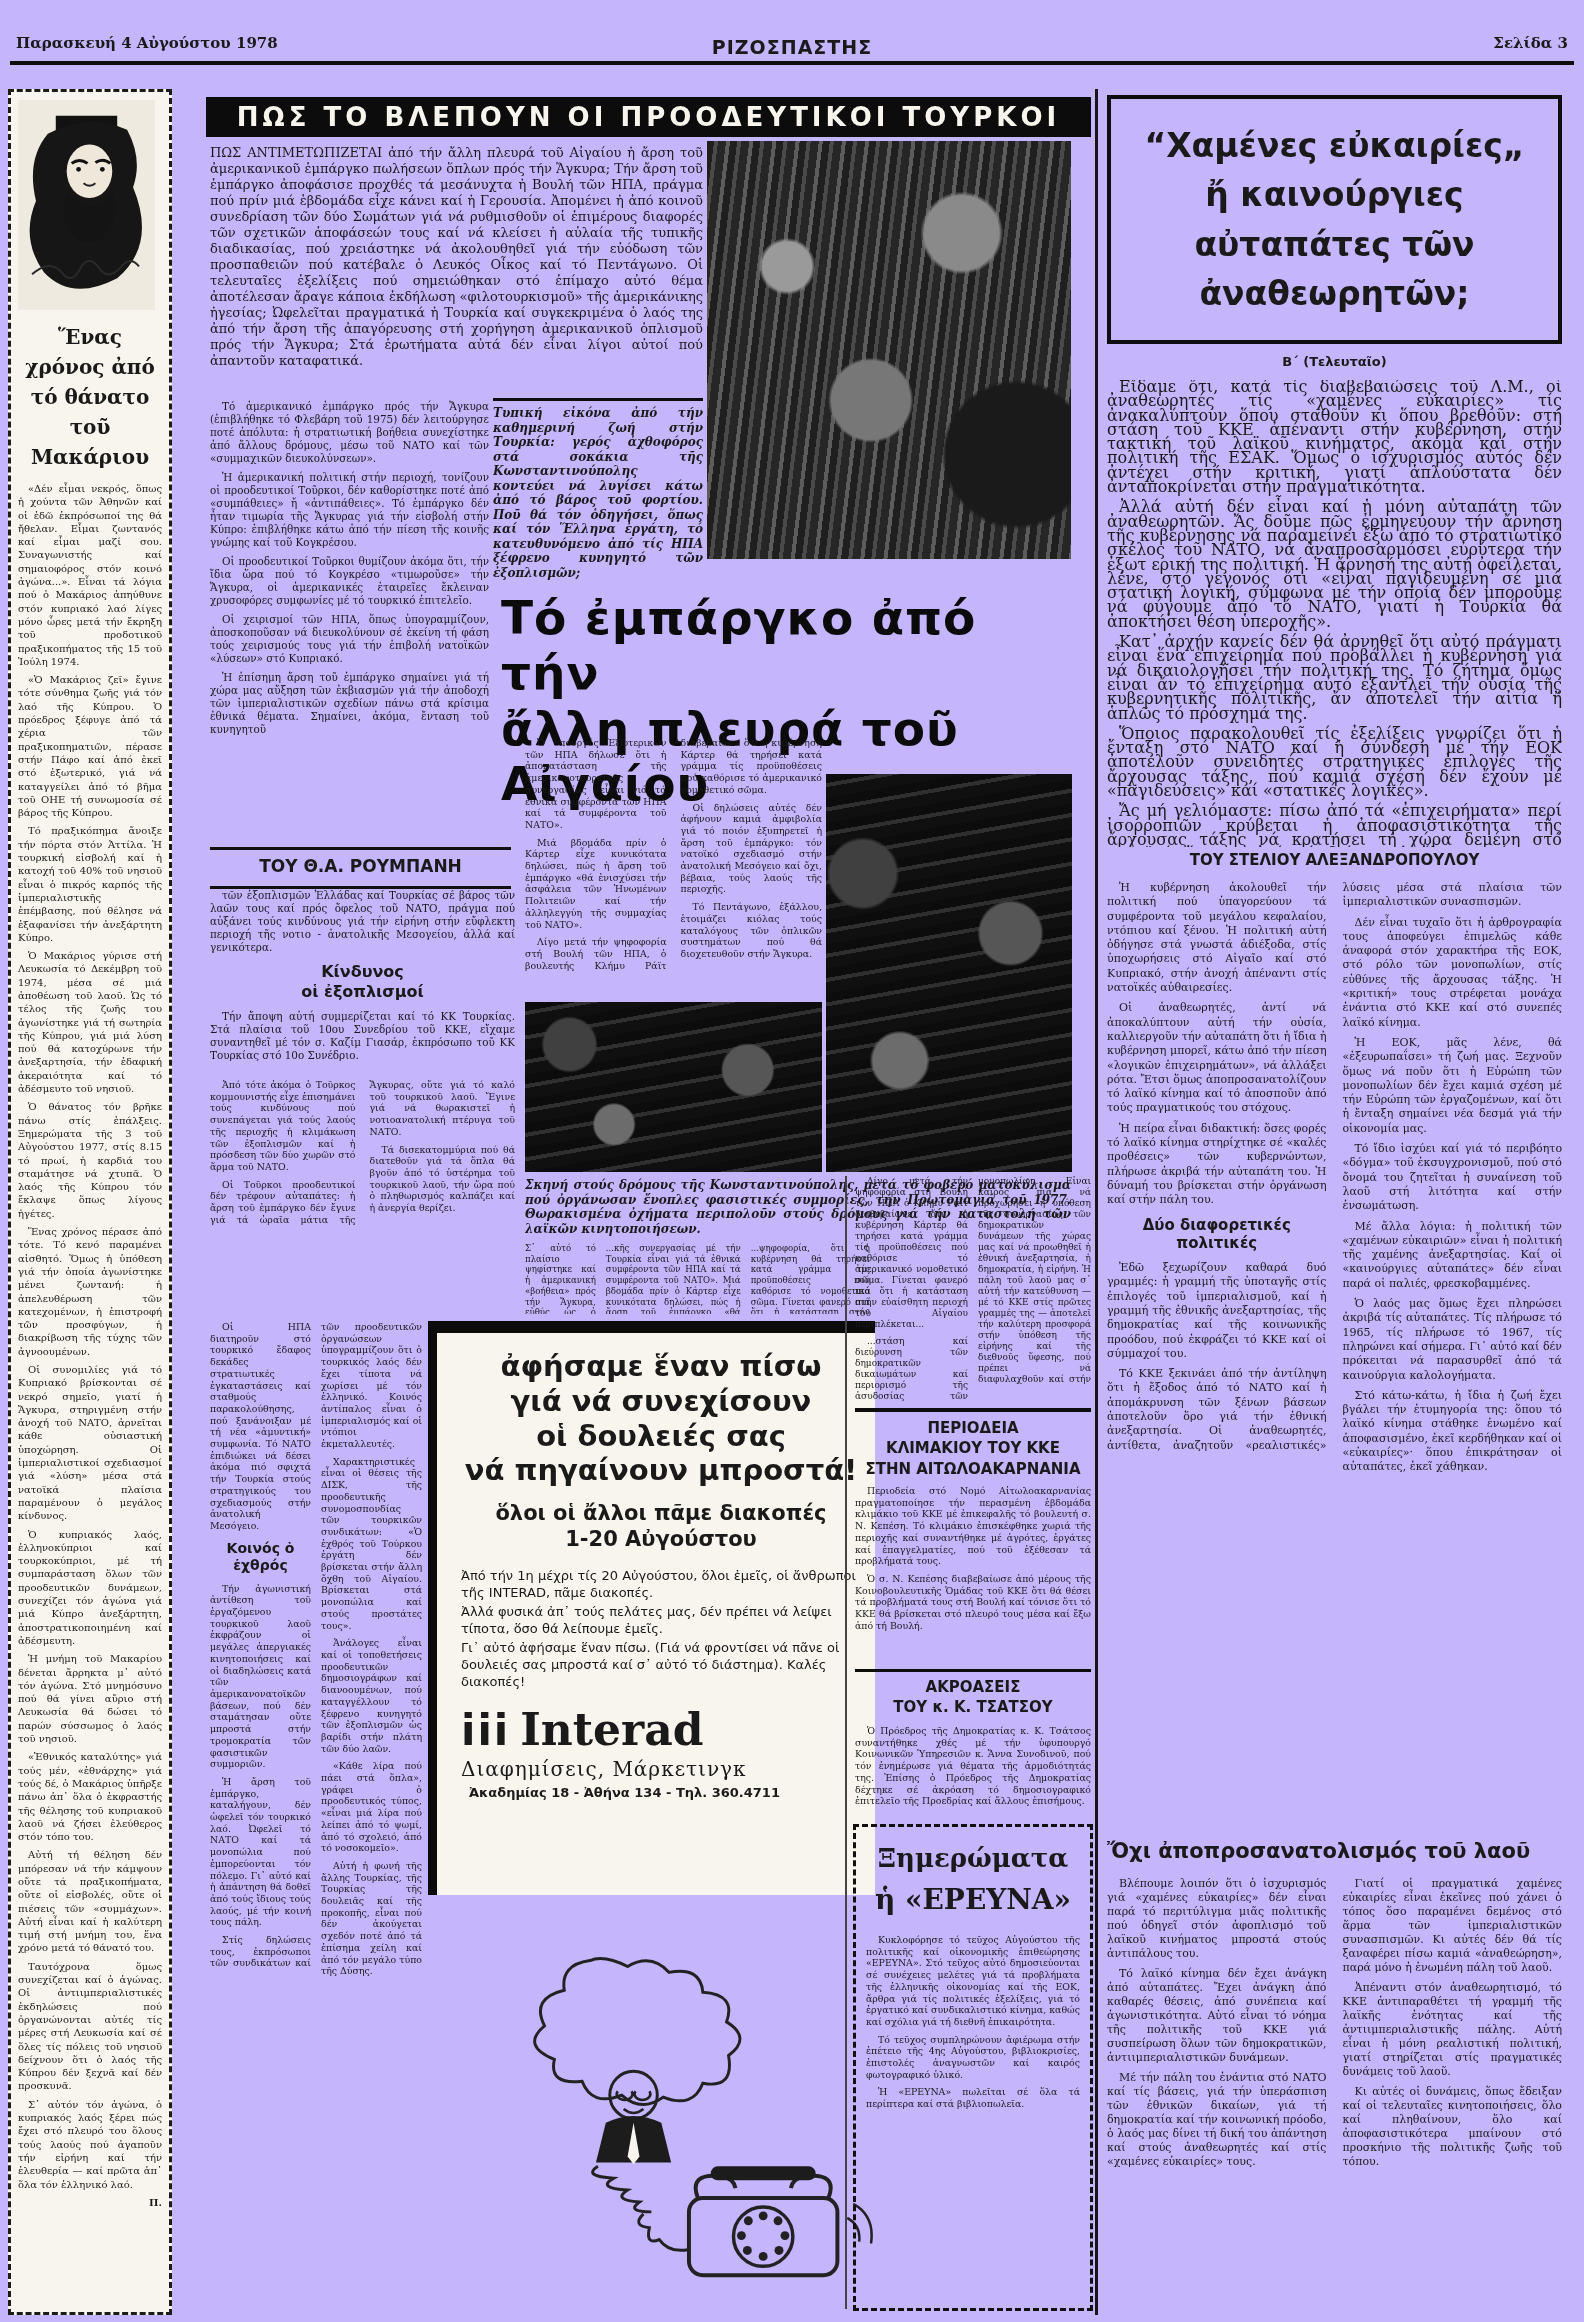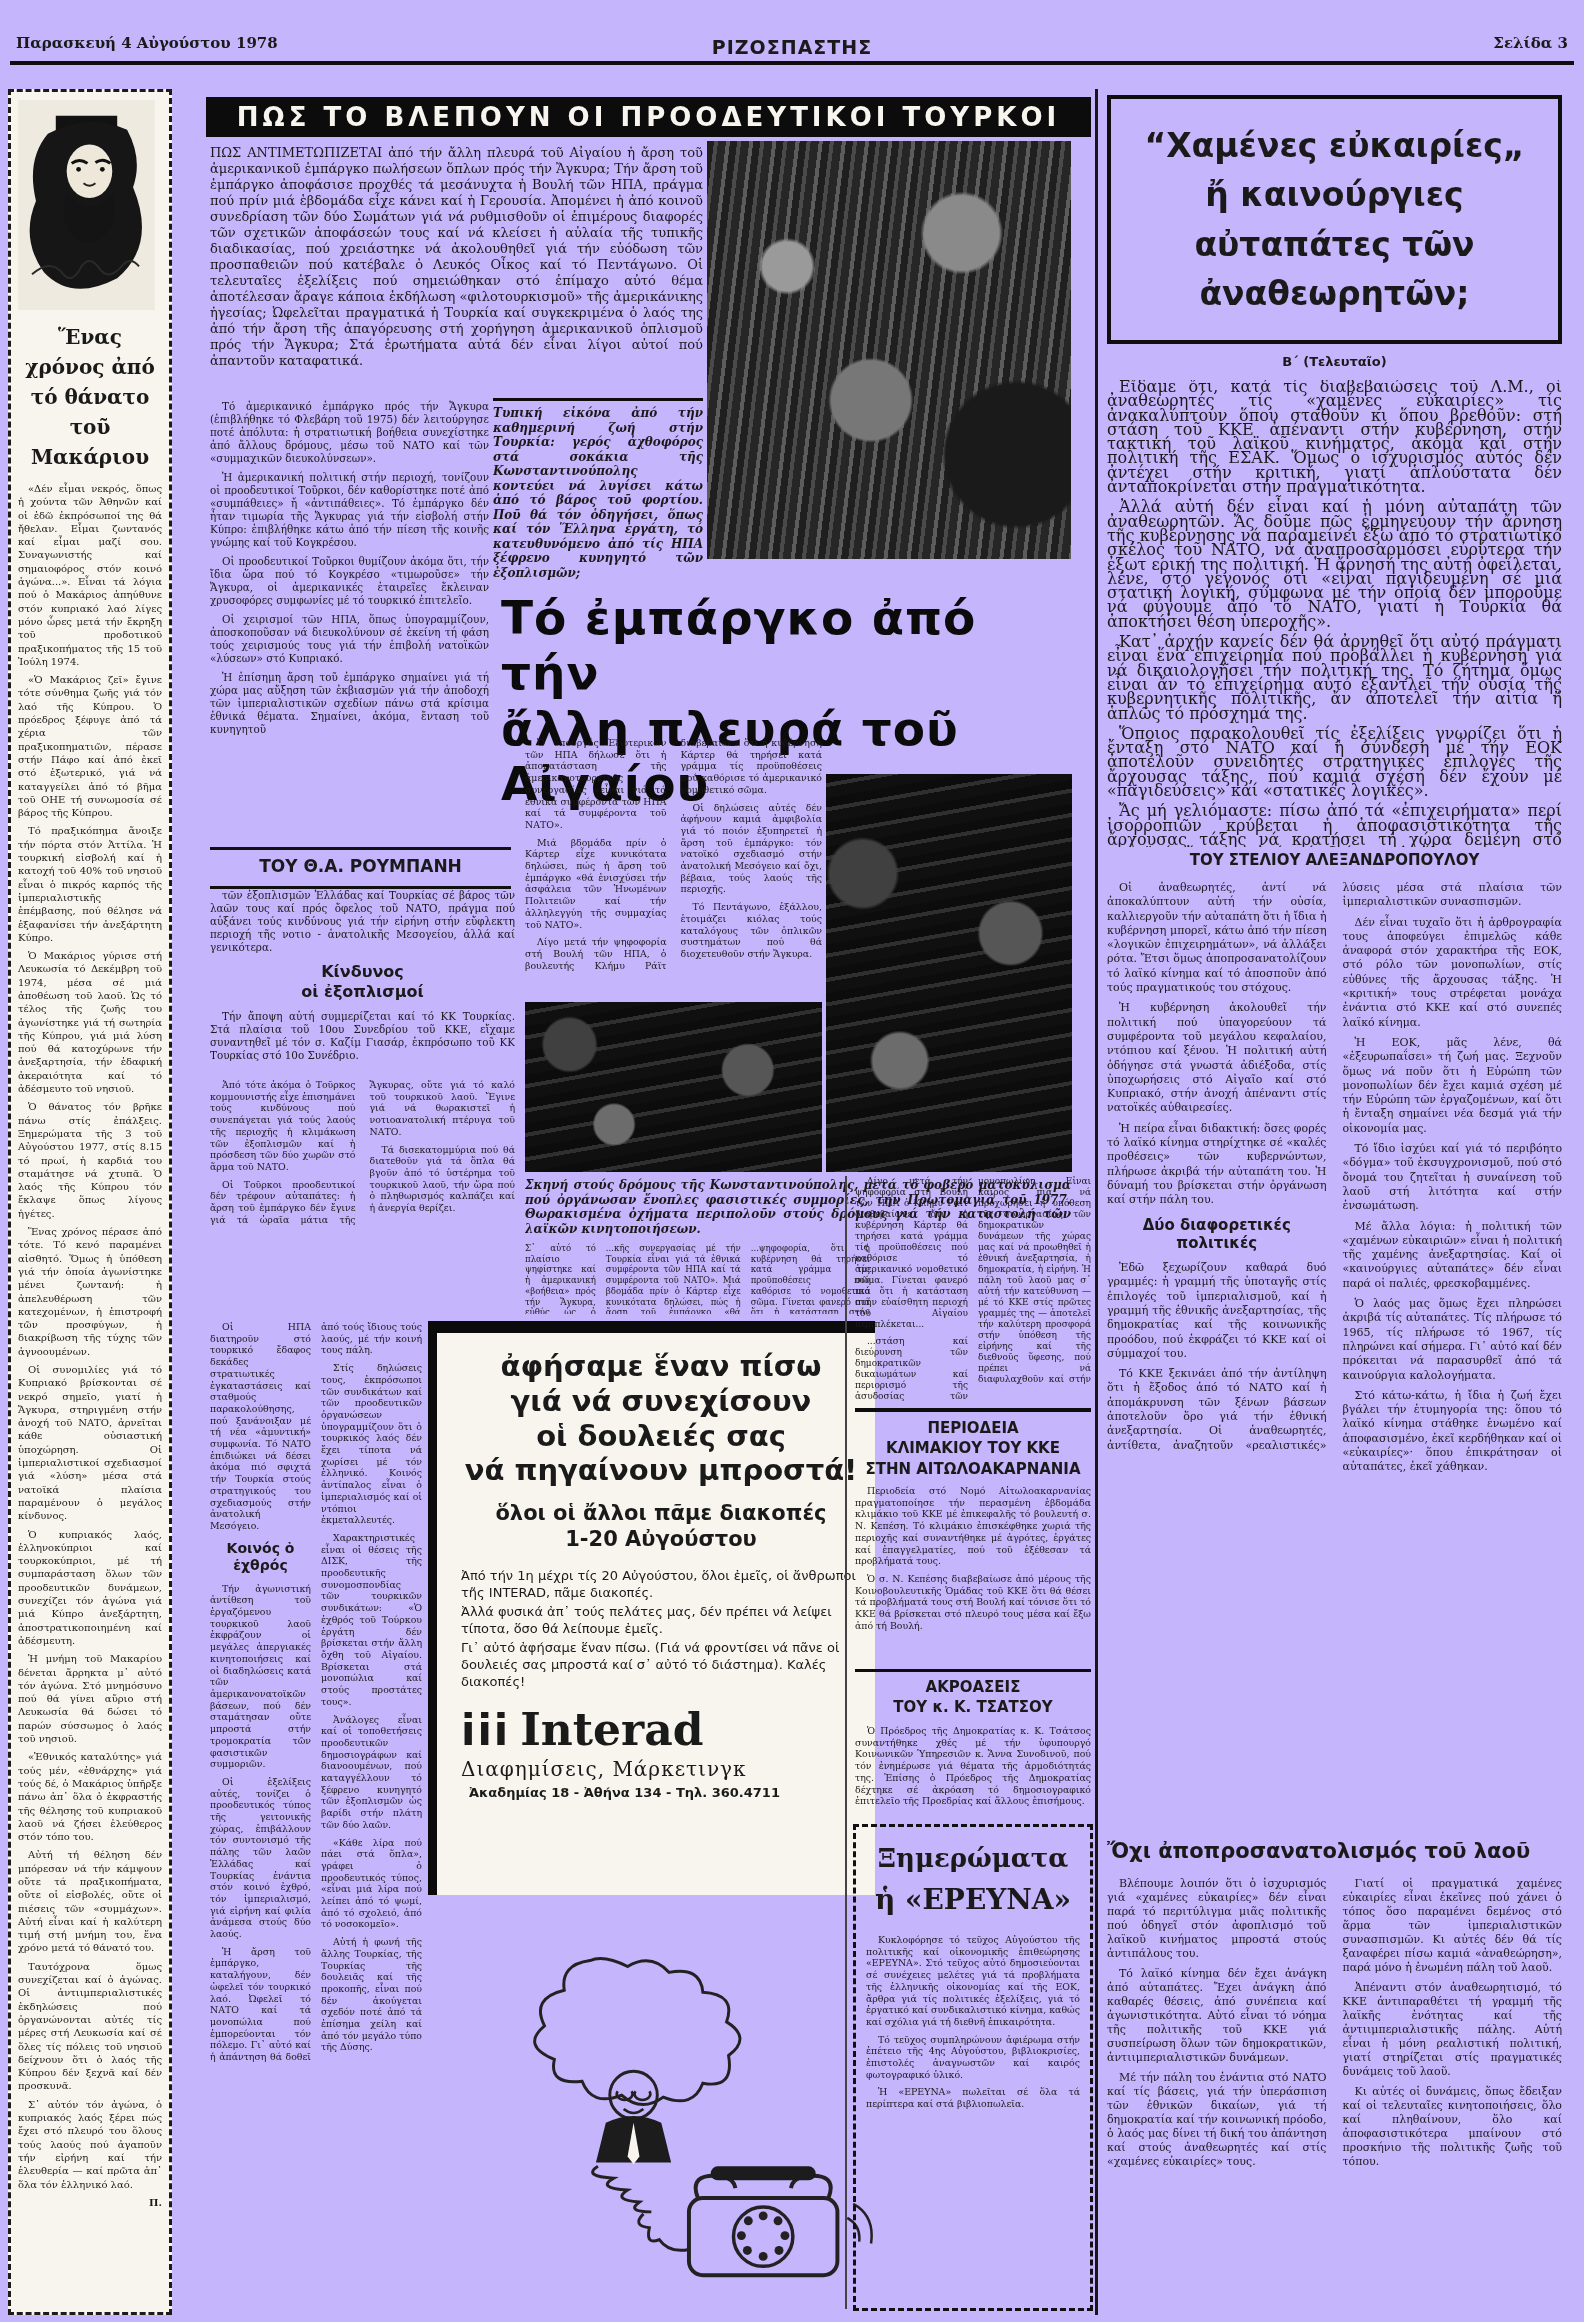--- a/index.html
+++ b/index.html
@@ -167,21 +167,20 @@
 
   <div class="abs smalltext just clip cols2" style="left:210px;top:1079px;width:305px;height:236px;">
     <p>Ἀπό τότε ἀκόμα ὁ Τοῦρκος κομμουνιστής εἶχε ἐπισημάνει τούς κινδύνους πού συνεπάγεται γιά τούς λαούς τῆς περιοχῆς ἡ κλιμάκωση τῶν ἐξοπλισμῶν καί ἡ πρόσδεση τῶν δύο χωρῶν στό ἅρμα τοῦ ΝΑΤΟ.</p>
     <p>Οἱ Τοῦρκοι προοδευτικοί δέν τρέφουν αὐταπάτες: ἡ ἄρση τοῦ ἐμπάργκο δέν ἔγινε γιά τά ὡραῖα μάτια τῆς Ἄγκυρας, οὔτε γιά τό καλό τοῦ τουρκικοῦ λαοῦ. Ἔγινε γιά νά θωρακιστεῖ ἡ νοτιοανατολική πτέρυγα τοῦ ΝΑΤΟ.</p>
     <p>Τά δισεκατομμύρια πού θά διατεθοῦν γιά τά ὅπλα θά βγοῦν ἀπό τό ὑστέρημα τοῦ τουρκικοῦ λαοῦ, τήν ὥρα πού ὁ πληθωρισμός καλπάζει καί ἡ ἀνεργία θερίζει.</p>
   </div>
   <div class="abs smalltext just clip cols2" style="left:210px;top:1321px;width:212px;height:988px;column-gap:10px;">
     <p>Οἱ ΗΠΑ διατηροῦν στό τουρκικό ἔδαφος δεκάδες στρατιωτικές ἐγκαταστάσεις καί σταθμούς παρακολούθησης, πού ξανάνοιξαν μέ τή νέα «ἀμυντική» συμφωνία. Τό ΝΑΤΟ ἐπιδιώκει νά δέσει ἀκόμα πιό σφιχτά τήν Τουρκία στούς στρατηγικούς του σχεδιασμούς στήν ἀνατολική Μεσόγειο.</p>
     <div class="subhead sans" style="font-size:14px;">Κοινός ὁ ἐχθρός</div>
     <p>Τήν ἀγωνιστική ἀντίθεση τοῦ ἐργαζόμενου τουρκικοῦ λαοῦ ἐκφράζουν οἱ μεγάλες ἀπεργιακές κινητοποιήσεις καί οἱ διαδηλώσεις κατά τῶν ἀμερικανονατοϊκῶν βάσεων, πού δέν σταμάτησαν οὔτε μπροστά στήν τρομοκρατία τῶν φασιστικῶν συμμοριῶν.</p>
-    <p>Οἱ ἐξελίξεις αὐτές, τονίζει ὁ προοδευτικός τύπος τῆς γειτονικῆς χώρας, ἐπιβάλλουν τόν συντονισμό τῆς πάλης τῶν λαῶν Ἑλλάδας καί Τουρκίας ἐνάντια στόν κοινό ἐχθρό, τόν ἰμπεριαλισμό, γιά εἰρήνη καί φιλία ἀνάμεσα στούς δύο λαούς.</p>
     <p>Ἡ ἄρση τοῦ ἐμπάργκο, καταλήγουν, δέν ὠφελεῖ τόν τουρκικό λαό. Ὠφελεῖ τό ΝΑΤΟ καί τά μονοπώλια πού ἐμπορεύονται τόν πόλεμο. Γι᾽ αὐτό καί ἡ ἀπάντηση θά δοθεῖ ἀπό τούς ἴδιους τούς λαούς, μέ τήν κοινή τους πάλη.</p>
     <p>Στίς δηλώσεις τους, ἐκπρόσωποι τῶν συνδικάτων καί τῶν προοδευτικῶν ὀργανώσεων ὑπογραμμίζουν ὅτι ὁ τουρκικός λαός δέν ἔχει τίποτα νά χωρίσει μέ τόν ἑλληνικό. Κοινός ἀντίπαλος εἶναι ὁ ἰμπεριαλισμός καί οἱ ντόπιοι ἐκμεταλλευτές.</p>
     <p>Χαρακτηριστικές εἶναι οἱ θέσεις τῆς ΔΙΣΚ, τῆς προοδευτικῆς συνομοσπονδίας τῶν τουρκικῶν συνδικάτων: «Ὁ ἐχθρός τοῦ Τούρκου ἐργάτη δέν βρίσκεται στήν ἄλλη ὄχθη τοῦ Αἰγαίου. Βρίσκεται στά μονοπώλια καί στούς προστάτες τους».</p>
     <p>Ἀνάλογες εἶναι καί οἱ τοποθετήσεις προοδευτικῶν δημοσιογράφων καί διανοουμένων, πού καταγγέλλουν τό ξέφρενο κυνηγητό τῶν ἐξοπλισμῶν ὡς βαρίδι στήν πλάτη τῶν δύο λαῶν.</p>
     <p>«Κάθε λίρα πού πάει στά ὅπλα», γράφει ὁ προοδευτικός τύπος, «εἶναι μιά λίρα πού λείπει ἀπό τό ψωμί, ἀπό τό σχολειό, ἀπό τό νοσοκομεῖο».</p>
     <p>Αὐτή ἡ φωνή τῆς ἄλλης Τουρκίας, τῆς Τουρκίας τῆς δουλειᾶς καί τῆς προκοπῆς, εἶναι πού δέν ἀκούγεται σχεδόν ποτέ ἀπό τά ἐπίσημα χείλη καί ἀπό τόν μεγάλο τύπο τῆς Δύσης.</p>
   </div>
 
   <div id="ad-box" class="abs clip">
     <div class="ad-head">
@@ -284,22 +283,22 @@
     <p>Εἴδαμε ὅτι, κατά τίς διαβεβαιώσεις τοῦ Λ.Μ., οἱ ἀναθεωρητές τίς «χαμένες εὐκαιρίες» τίς ἀνακαλύπτουν ὅπου σταθοῦν κι ὅπου βρεθοῦν: στή στάση τοῦ ΚΚΕ ἀπέναντι στήν κυβέρνηση, στήν τακτική τοῦ λαϊκοῦ κινήματος, ἀκόμα καί στήν πολιτική τῆς ΕΣΑΚ. Ὅμως ὁ ἰσχυρισμός αὐτός δέν ἀντέχει στήν κριτική, γιατί ἁπλούστατα δέν ἀνταποκρίνεται στήν πραγματικότητα.</p>
     <p>Ἀλλά αὐτή δέν εἶναι καί ἡ μόνη αὐταπάτη τῶν ἀναθεωρητῶν. Ἄς δοῦμε πῶς ἑρμηνεύουν τήν ἄρνηση τῆς κυβέρνησης νά παραμείνει ἔξω ἀπό τό στρατιωτικό σκέλος τοῦ ΝΑΤΟ, νά ἀναπροσαρμόσει εὐρύτερα τήν ἐξωτ ερική της πολιτική. Ἡ ἄρνησή της αὐτή ὀφείλεται, λένε, στό γεγονός ὅτι «εἶναι παγιδευμένη σέ μιά στατική λογική, σύμφωνα μέ τήν ὁποία δέν μποροῦμε νά φύγουμε ἀπό τό ΝΑΤΟ, γιατί ἡ Τουρκία θά ἀποκτήσει θέση ὑπεροχῆς».</p>
     <p>Κατ᾽ ἀρχήν κανείς δέν θά ἀρνηθεῖ ὅτι αὐτό πράγματι εἶναι ἕνα ἐπιχείρημα πού προβάλλει ἡ κυβέρνηση γιά νά δικαιολογήσει τήν πολιτική της. Τό ζήτημα ὅμως εἶναι ἄν τό ἐπιχείρημα αὐτό ἐξαντλεῖ τήν οὐσία τῆς κυβερνητικῆς πολιτικῆς, ἄν ἀποτελεῖ τήν αἰτία ἤ ἁπλῶς τό πρόσχημά της.</p>
     <p>Ὅποιος παρακολουθεῖ τίς ἐξελίξεις γνωρίζει ὅτι ἡ ἔνταξη στό ΝΑΤΟ καί ἡ σύνδεση μέ τήν ΕΟΚ ἀποτελοῦν συνειδητές στρατηγικές ἐπιλογές τῆς ἄρχουσας τάξης, πού καμιά σχέση δέν ἔχουν μέ «παγιδεύσεις» καί «στατικές λογικές».</p>
     <p>Ἄς μή γελιόμαστε: πίσω ἀπό τά «ἐπιχειρήματα» περί ἰσορροπιῶν κρύβεται ἡ ἀποφασιστικότητα τῆς ἄρχουσας τάξης νά κρατήσει τή χώρα δεμένη στό νατοϊκό ἅρμα. Αὐτό τό δείχνει ἡ ὅλη πορεία τῶν «διαπραγματεύσεων» γιά τήν ἐπανένταξη στό στρατιωτικό σκέλος, πού συνεχίζονται χωρίς καμιά οὐσιαστική ἐνημέρωση τοῦ λαοῦ.</p>
   </div>
 
   <div class="abs ctr sans" style="left:1107px;top:851px;width:455px;font-weight:bold;font-size:15px;">ΤΟΥ ΣΤΕΛΙΟΥ ΑΛΕΞΑΝΔΡΟΠΟΥΛΟΥ</div>
 
   <div class="abs just clip cols2" style="left:1107px;top:881px;width:455px;height:952px;column-gap:16px;font-size:11px;line-height:14.3px;">
+    <p>Ἡ κυβέρνηση ἀκολουθεῖ τήν πολιτική πού ὑπαγορεύουν τά συμφέροντα τοῦ μεγάλου κεφαλαίου, ντόπιου καί ξένου. Ἡ πολιτική αὐτή ὁδήγησε στά γνωστά ἀδιέξοδα, στίς ὑποχωρήσεις στό Αἰγαῖο καί στό Κυπριακό, στήν ἀνοχή ἀπέναντι στίς νατοϊκές αὐθαιρεσίες.</p>
     <p>Οἱ ἀναθεωρητές, ἀντί νά ἀποκαλύπτουν αὐτή τήν οὐσία, καλλιεργοῦν τήν αὐταπάτη ὅτι ἡ ἴδια ἡ κυβέρνηση μπορεῖ, κάτω ἀπό τήν πίεση «λογικῶν ἐπιχειρημάτων», νά ἀλλάξει ρότα. Ἔτσι ὅμως ἀποπροσανατολίζουν τό λαϊκό κίνημα καί τό ἀποσποῦν ἀπό τούς πραγματικούς του στόχους.</p>
-    <p>Ἡ κυβέρνηση ἀκολουθεῖ τήν πολιτική πού ὑπαγορεύουν τά συμφέροντα τοῦ μεγάλου κεφαλαίου, ντόπιου καί ξένου. Ἡ πολιτική αὐτή ὁδήγησε στά γνωστά ἀδιέξοδα, στίς ὑποχωρήσεις στό Αἰγαῖο καί στό Κυπριακό, στήν ἀνοχή ἀπέναντι στίς νατοϊκές αὐθαιρεσίες.</p>
     <p>Ἡ πείρα εἶναι διδακτική: ὅσες φορές τό λαϊκό κίνημα στηρίχτηκε σέ «καλές προθέσεις» τῶν κυβερνώντων, πλήρωσε ἀκριβά τήν αὐταπάτη του. Ἡ δύναμή του βρίσκεται στήν ὀργάνωση καί στήν πάλη του.</p>
     <div class="subhead sans" style="font-size:15px;">
       <div>Δύο διαφορετικές</div>
         <div>πολιτικές</div>
     </div>
     <p>Ἐδῶ ξεχωρίζουν καθαρά δυό γραμμές: ἡ γραμμή τῆς ὑποταγῆς στίς ἐπιλογές τοῦ ἰμπεριαλισμοῦ, καί ἡ γραμμή τῆς ἐθνικῆς ἀνεξαρτησίας, τῆς δημοκρατίας καί τῆς κοινωνικῆς προόδου, πού ἐκφράζει τό ΚΚΕ καί οἱ σύμμαχοί του.</p>
     <p>Τό ΚΚΕ ξεκινάει ἀπό τήν ἀντίληψη ὅτι ἡ ἔξοδος ἀπό τό ΝΑΤΟ καί ἡ ἀπομάκρυνση τῶν ξένων βάσεων ἀποτελοῦν ὅρο γιά τήν ἐθνική ἀνεξαρτησία. Οἱ ἀναθεωρητές, ἀντίθετα, ἀναζητοῦν «ρεαλιστικές» λύσεις μέσα στά πλαίσια τῶν ἰμπεριαλιστικῶν συνασπισμῶν.</p>
     <p>Δέν εἶναι τυχαῖο ὅτι ἡ ἀρθρογραφία τους ἀποφεύγει ἐπιμελῶς κάθε ἀναφορά στόν χαρακτήρα τῆς ΕΟΚ, στό ρόλο τῶν μονοπωλίων, στίς εὐθύνες τῆς ἄρχουσας τάξης. Ἡ «κριτική» τους στρέφεται μονάχα ἐνάντια στό ΚΚΕ καί στό συνεπές λαϊκό κίνημα.</p>
     <p>Ἡ ΕΟΚ, μᾶς λένε, θά «ἐξευρωπαΐσει» τή ζωή μας. Ξεχνοῦν ὅμως νά ποῦν ὅτι ἡ Εὐρώπη τῶν μονοπωλίων δέν ἔχει καμιά σχέση μέ τήν Εὐρώπη τῶν ἐργαζομένων, καί ὅτι ἡ ἔνταξη σημαίνει νέα δεσμά γιά τήν οἰκονομία μας.</p>
     <p>Τό ἴδιο ἰσχύει καί γιά τό περιβόητο «δόγμα» τοῦ ἐκσυγχρονισμοῦ, πού στό ὄνομά του ζητεῖται ἡ συναίνεση τοῦ λαοῦ στή λιτότητα καί στήν ἐνσωμάτωση.</p>

